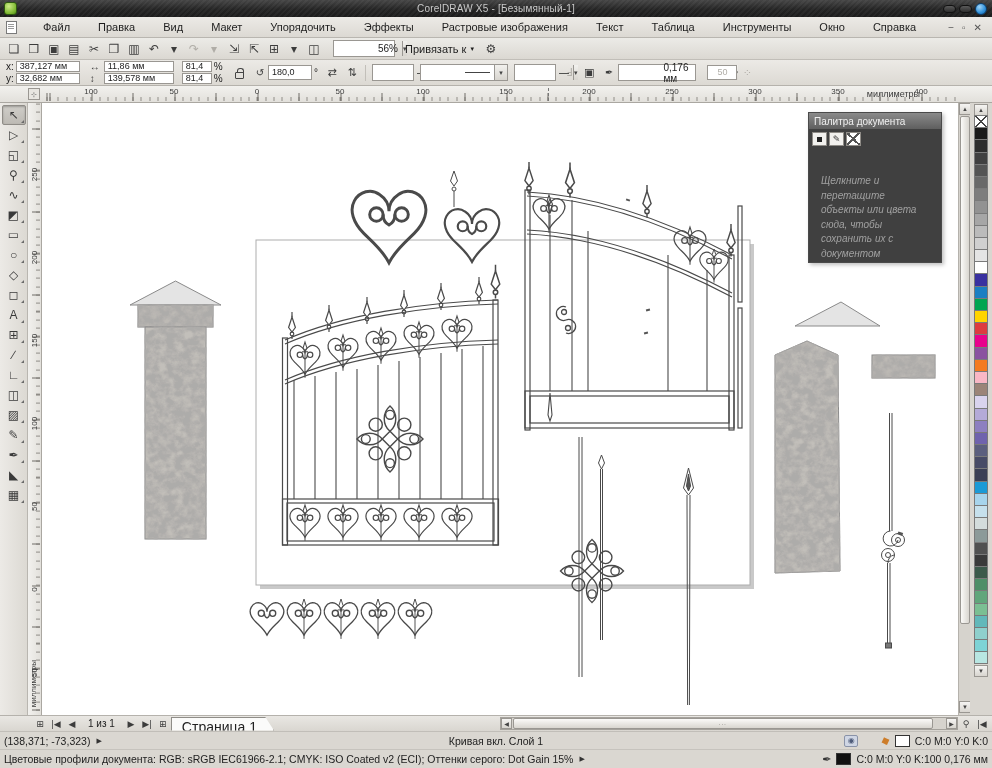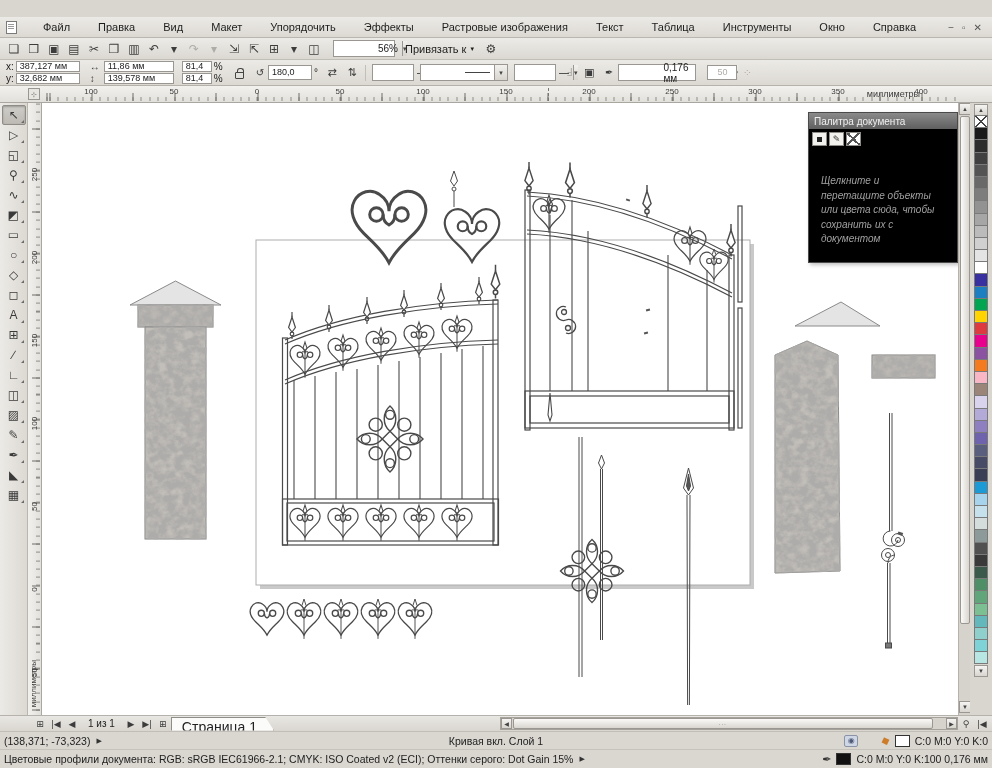--- a/index.html
+++ b/index.html
@@ -67,21 +67,21 @@
   .vlabel{position:absolute;left:-2px;transform:rotate(-90deg);font-size:8px;color:#3a3a3a;width:16px;text-align:center;}
   .vunits{position:absolute;left:1px;bottom:8px;font-size:8px;color:#3a3a3a;writing-mode:vertical-rl;transform:rotate(180deg);}
   
   .toolbox{position:absolute;left:0;top:103px;width:28px;height:612px;background:linear-gradient(90deg,#eceae6,#dcd9d3);border-right:1px solid #b9b6b0;padding-top:2px;}
   .tool{width:24px;height:20px;margin:0 auto;display:flex;align-items:center;justify-content:center;font-size:12px;color:#3a3a3a;border:1px solid transparent;border-radius:2px;position:relative;}
   .tool:after{content:"";position:absolute;right:1px;bottom:1px;border-left:3px solid transparent;border-bottom:3px solid #6a6a6a;}
   .tool.selected{background:linear-gradient(#cfcdc8,#bdbab4);border-color:#8f8c87;box-shadow:inset 0 1px 2px rgba(0,0,0,.25);}
   
   .canvas{position:absolute;left:42px;top:103px;width:916px;height:612px;background:#ffffff;overflow:hidden;}
   
-  .docker{position:absolute;left:766px;top:9px;width:150px;height:151px;background:#000000;border:1px solid #4a4a4a;box-shadow:2px 2px 4px rgba(0,0,0,.25);}
+  .docker{position:absolute;left:766px;top:9px;width:134px;height:151px;background:#404040;border:1px solid #4a4a4a;box-shadow:2px 2px 4px rgba(0,0,0,.25);}
   .docker-title{height:16px;background:linear-gradient(#8a8a8a,#5f5f5f);color:#efefef;font-size:10px;display:flex;align-items:center;padding:0 5px;gap:4px;}
   .docker-tools{display:flex;gap:2px;padding:3px 3px 0 3px;}
   .dbtn{width:15px;height:14px;border:1px solid #8f8c87;background:#f2f1ee;display:flex;align-items:center;justify-content:center;font-size:9px;color:#333;position:relative;}
   .dbtn .sq{width:5px;height:5px;background:#222;}
   .dbtn.nocolor{background:linear-gradient(45deg,transparent 44%,#555 44% 56%,transparent 56%),linear-gradient(-45deg,transparent 44%,#555 44% 56%,transparent 56%),#fff;}
   .docker-hint{margin-top:28px;padding:0 12px;text-align:left;font-size:10px;font-style:italic;color:#a0a0a0;line-height:1.45;}
   
   .vscroll{position:absolute;left:958px;top:103px;width:12px;height:612px;background:#d6d3cd;border-left:1px solid #b5b2ac;}
   .sbtn{position:absolute;left:0;width:12px;height:12px;background:linear-gradient(#f5f4f2,#d8d5cf);border:1px solid #9a9792;font-size:6px;color:#444;display:flex;align-items:center;justify-content:center;}
   .vthumb{position:absolute;left:1px;top:13px;width:10px;height:508px;background:linear-gradient(90deg,#fbfaf8,#d9d6d0);border:1px solid #9a9792;border-radius:2px;}
@@ -106,20 +106,30 @@
   .swatch{width:15px;height:12px;border:1px solid #333;}
   .fill-ico{color:#cd7d2a;font-size:11px;transform:rotate(-20deg);}
   .pen-ico{color:#333;font-size:11px;}
   .proof-ico{width:14px;height:12px;border:1px solid #8a93a8;background:#cfd6e4;border-radius:2px;display:flex;align-items:center;justify-content:center;font-size:8px;color:#4e5c7a;margin-right:18px;}
 </style>
 </head>
 <body>
 
 <div id="app">
 
+  <div class="titlebar">
+    <div class="pattern"></div>
+    <div class="app-icon"></div>
+    <div class="tb-title">CorelDRAW X5 - [Безымянный-1]</div>
+    <div class="tb-ctrls">
+      <div class="tb-pill"></div>
+      <div class="tb-pill"></div>
+      <div class="tb-close"></div>
+    </div>
+  </div>
 
   <div class="menubar">
     <div class="mdoc-icon"></div>
     <div class="menu-items">
         <span class="menu-item">Файл</span>
         <span class="menu-item">Правка</span>
         <span class="menu-item">Вид</span>
         <span class="menu-item">Макет</span>
         <span class="menu-item">Упорядочить</span>
         <span class="menu-item">Эффекты</span>

